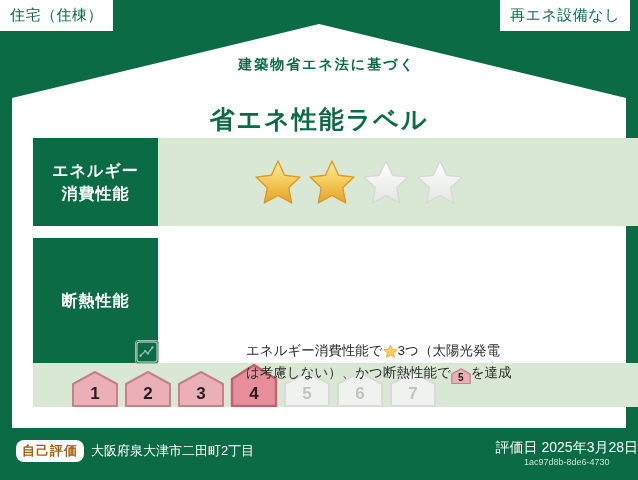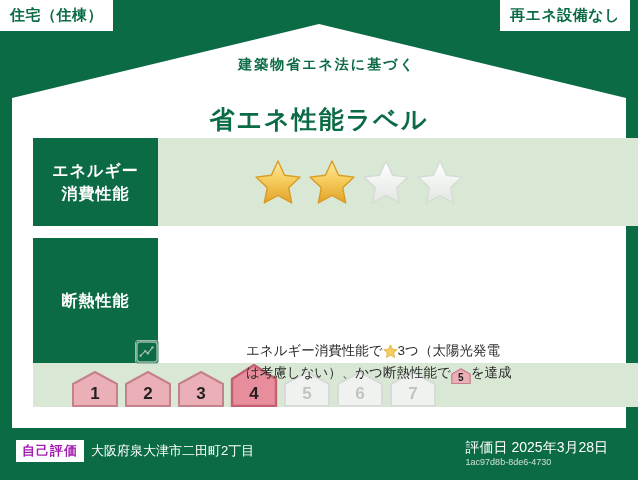--- a/index.html
+++ b/index.html
@@ -7,21 +7,21 @@
     width:638px;height:480px;overflow:hidden;
     background:#0b6b45;
     font-family:"Liberation Sans","DejaVu Sans",sans-serif;
     -webkit-font-smoothing:antialiased;
   }
   #label-root{position:relative;width:638px;height:480px;background:#0b6b45;}
 
   
   .corner-tag{
     position:absolute;top:0;background:#ffffff;color:#0b6b45;
-    font-weight:bold;font-size:15px;letter-spacing:.5px;
+    font-weight:normal;font-size:15px;letter-spacing:.5px;
     display:flex;align-items:center;justify-content:center;
     height:31px;box-sizing:border-box;padding:0 10px;white-space:nowrap;
   }
   #tag-left{left:0;}
   #tag-right{right:8px;}
 
   
   #house-body{
     position:absolute;left:12px;top:24px;width:614px;height:404px;
     background:#ffffff;
@@ -92,25 +92,25 @@
   }
   .inline-house svg{position:absolute;left:0;top:0;width:100%;height:100%;}
   .inline-house i{
     position:relative;z-index:2;font-style:normal;font-size:10px;font-weight:bold;
     color:#231f20;display:block;text-align:center;line-height:19px;
   }
 
   
   #footer-left{position:absolute;left:16px;top:440px;display:flex;align-items:center;gap:7px;}
   #self-eval-badge{
-    background:#ffffff;color:#a21caf;font-weight:bold;font-size:13px;
-    padding:3px 6px;letter-spacing:1px;white-space:nowrap;line-height:1.2;
+    background:#ffffff;color:#a16207;font-weight:bold;font-size:13px;
+    padding:3px 6px;letter-spacing:1px;white-space:nowrap;line-height:1.2;border-radius:8px;
   }
   #address-text{color:#ffffff;font-size:13px;white-space:nowrap;}
-  #footer-right{position:absolute;right:30px;top:438px;text-align:left;}
+  #footer-right{position:absolute;right:0;top:438px;text-align:center;}
   #eval-date{color:#ffffff;font-size:14px;line-height:1.3;white-space:nowrap;}
   #label-id{color:#cfe0d7;font-size:9px;line-height:1.3;white-space:nowrap;margin-top:1px;}
 </style>
 </head>
 <body>
 
 <div id="label-root">
 
   <div class="corner-tag" id="tag-left">住宅（住棟）</div>
   <div class="corner-tag" id="tag-right">再エネ設備なし</div>

